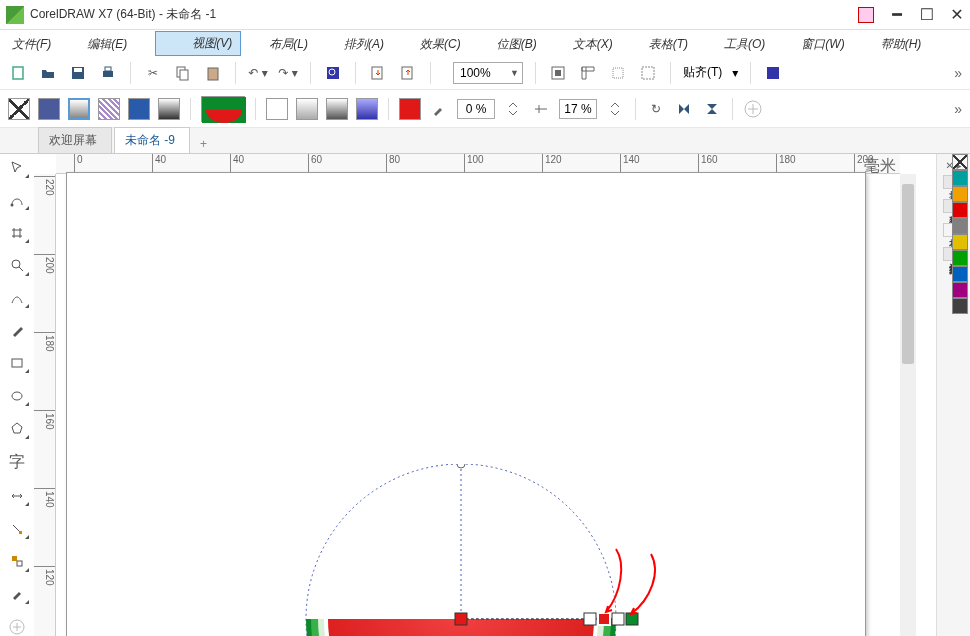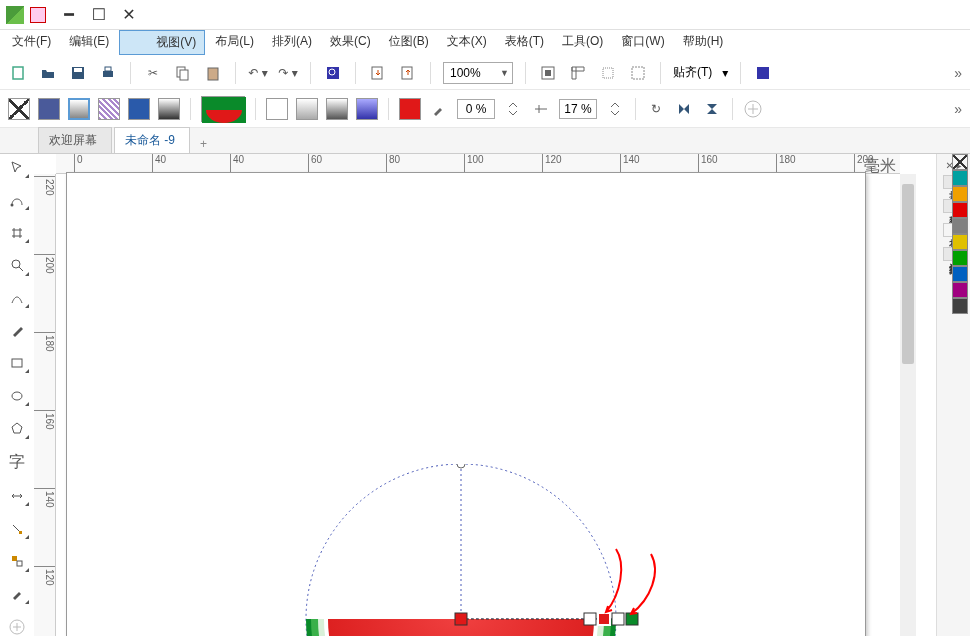--- a/index.html
+++ b/index.html
@@ -3,28 +3,28 @@
 <meta charset="utf-8">
 <style>
 * { margin: 0; padding: 0; box-sizing: border-box; font-family: "Microsoft YaHei", sans-serif; font-size: 12px; }
 body { background: #fff; width: 970px; height: 636px; overflow: hidden; }
 .titlebar { height: 30px; display: flex; align-items: center; padding: 0 6px; border-bottom: 1px solid #e0e0e0; }
 .app-icon { width: 18px; height: 18px; background: linear-gradient(135deg, #4a9c3a 50%, #6bbf4a 50%); margin-right: 6px; }
 .title { flex: 1; color: #333; }
 .win-btns { display: flex; gap: 16px; align-items: center; }
 .user-icon { width: 16px; height: 16px; border: 1px solid #c00; background: #fce; }
 .win-btn { width: 14px; height: 14px; display: flex; align-items: center; justify-content: center; font-size: 16px; color: #333; cursor: pointer; }
-.menubar { height: 26px; display: flex; align-items: flex-start; padding: 0 4px; gap: 2px; }
+.menubar { height: 26px; display: flex; align-items: flex-end; padding: 0 4px; gap: 20px; font-style: italic; }
 .menu-item { padding: 3px 8px; color: #333; cursor: pointer; }
 .menu-item.active { background: #cde6f7; border: 1px solid #5b9bd5; padding-left: 36px; }
 .toolbar { height: 34px; display: flex; align-items: center; padding: 0 8px; gap: 10px; border-bottom: 1px solid #e8e8e8; }
 .tb-btn { width: 20px; height: 20px; display: flex; align-items: center; justify-content: center; cursor: pointer; color: #555; }
 .tb-sep { width: 1px; height: 22px; background: #ddd; margin: 0 2px; }
 .zoom-input { width: 70px; height: 22px; border: 1px solid #aaa; padding: 0 20px 0 6px; position: relative; background: #fff; }
-.zoom-wrap { position: relative; }
+.zoom-wrap { position: relative; margin-left: 10px; }
 .zoom-arrow { position: absolute; right: 4px; top: 50%; transform: translateY(-50%); font-size: 9px; color: #555; }
 .propbar { height: 38px; display: flex; align-items: center; padding: 0 8px; gap: 8px; border-bottom: 1px solid #e8e8e8; }
 .swatch { width: 22px; height: 22px; border: 1px solid #999; }
 .swatch.x { background: linear-gradient(45deg, transparent 45%, #333 45%, #333 55%, transparent 55%), linear-gradient(-45deg, transparent 45%, #333 45%, #333 55%, transparent 55%); }
 .swatch-big { width: 44px; height: 26px; border: 1px solid #999; }
 .pct-input { width: 38px; height: 20px; border: 1px solid #aaa; padding: 0 2px; text-align: center; }
 .tabs { height: 26px; display: flex; align-items: flex-end; padding: 0 38px; background: #f5f5f5; border-bottom: 1px solid #ccc; }
 .tab { padding: 4px 14px 4px 10px; background: #e8e8e8; border: 1px solid #ccc; border-bottom: none; margin-right: 2px; color: #555; cursor: pointer; }
 .tab.active { background: #fff; color: #1a5a9a; }
 .tab-add { padding: 2px 8px; color: #888; cursor: pointer; }
@@ -47,20 +47,21 @@
 .palette { position: absolute; right: 0; top: 154px; width: 18px; display: flex; flex-direction: column; }
 .palette-col { width: 16px; height: 16px; border: 1px solid #888; cursor: pointer; }
 .watermelon { position: absolute; left: 210px; top: 290px; }
 .more { position: absolute; right: 8px; color: #666; font-size: 14px; }
 </style>
 </head>
 <body>
 
 <div class="titlebar">
   <div class="app-icon"></div>
+  <div class="title">CorelDRAW X7 (64-Bit) - 未命名 -1</div>
   <div class="win-btns">
     <div class="user-icon"></div>
     <div class="win-btn">━</div>
     <div class="win-btn">☐</div>
     <div class="win-btn">✕</div>
   </div>
 </div>
 
 <div class="menubar">
   <div class="menu-item">文件(F)</div>

